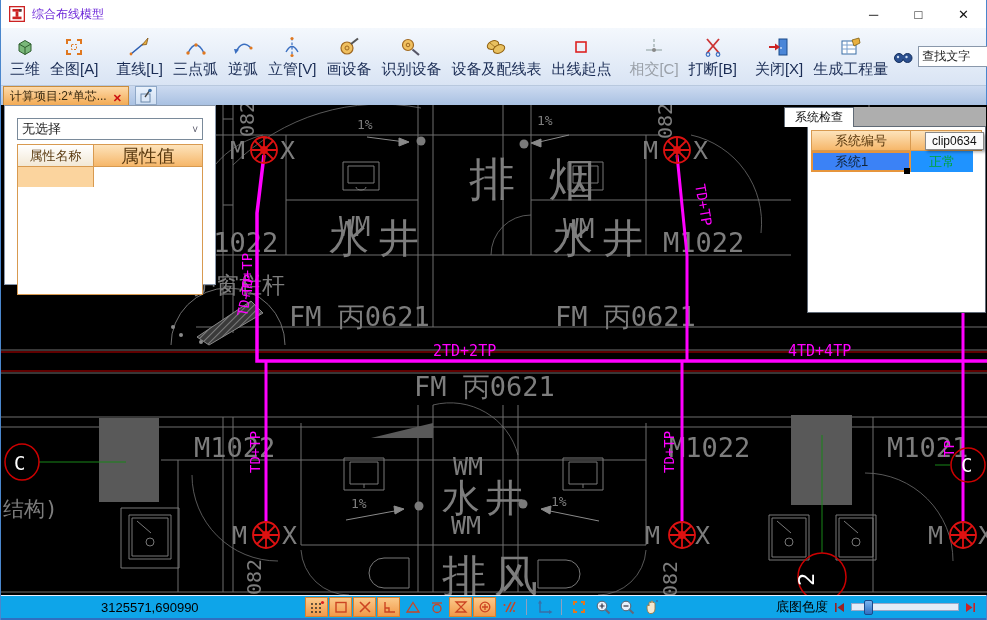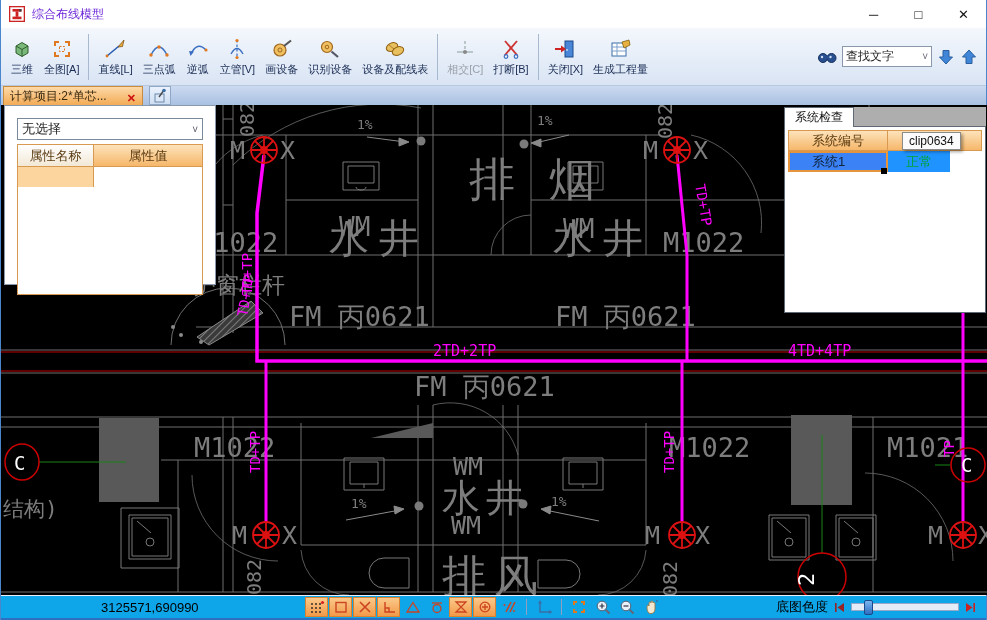--- a/index.html
+++ b/index.html
@@ -11,57 +11,57 @@
   .titlebar { height:28px; background:#ffffff; display:flex; align-items:center; padding-left:8px; }
   .app-icon { width:16px; height:16px; margin-right:7px; }
   .title-text { color:#6d28d9; font-size:12px; }
   .win-btns { margin-left:auto; display:flex; height:28px; }
   .win-btn { width:45px; height:28px; display:flex; align-items:center; justify-content:center; color:#111; font-size:13px; cursor:default; }
 
   
   .toolbar { height:58px; background:linear-gradient(#f4f8fd,#d9e4f4); border-bottom:1px solid #b8c8de; display:flex; align-items:center; padding:2px 4px 2px 4px; }
   .tb-btn { display:flex; flex-direction:column; align-items:center; justify-content:center; padding:2px 5px; height:52px; color:#1a2c54; white-space:nowrap; }
   .tb-btn .ico { height:24px; display:flex; align-items:center; justify-content:center; }
-  .tb-btn .lbl { font-size:11px; margin-top:1px; }
+  .tb-btn .lbl { font-size:15px; margin-top:1px; }
   .tb-btn.disabled { color:#9aa0a8; }
   .tb-sep { width:1px; height:46px; background:#a8b8cf; margin:0 4px; }
   .search-group { margin-left:auto; display:flex; align-items:center; gap:5px; padding-right:4px; }
   .combo { width:90px; height:21px; background:#fff; border:1px solid #8a98ab; display:flex; align-items:center; padding:0 3px; color:#222; }
   .combo .chev { margin-left:auto; color:#667; font-size:10px; }
 
   
   .tabbar { height:19px; background:linear-gradient(#ccdaf0,#a9c1e2); display:flex; align-items:stretch; padding-left:2px; }
-  .doc-tab { background:linear-gradient(#fdd9a8,#f3ab55); border:1px solid #c98c3c; border-bottom:none; display:flex; align-items:flex-end; padding:0 6px; gap:20px; color:#3a2a10; }
+  .doc-tab { background:linear-gradient(#fdd9a8,#f3ab55); border:1px solid #c98c3c; border-bottom:none; display:flex; align-items:flex-end; padding:0 6px; gap:6px; color:#3a2a10; }
   .doc-tab .tx { font-size:12px; }
   .doc-tab .cl { color:#cc1111; font-weight:bold; font-size:11px; }
   .pin-btn { width:22px; margin-left:6px; background:linear-gradient(#eaf2fc,#cfdff3); border:1px solid #8fa8c8; display:flex; align-items:center; justify-content:center; }
 
   
   .canvas-area { position:relative; width:987px; height:490px; background:#000; border-right:1px solid #4a86cc; }
   .cad-svg { position:absolute; left:0; top:0; }
   .ct { font-family:"DejaVu Sans Mono", monospace; fill:#7d7d7d; }
   .mt { font-family:"DejaVu Sans Mono", monospace; fill:#ff00ff; }
 
   
   .left-panel { position:absolute; left:3px; top:0; width:212px; height:180px; background:#fff; border:1px solid #8a98ab; padding:12px; }
   .lp-combo { height:22px; border:1px solid #7a8a9a; background:#fff; display:flex; align-items:center; padding:0 4px; color:#222; font-size:13px; }
   .lp-combo .chev { margin-left:auto; color:#556; font-size:10px; }
   .lp-table { margin-top:4px; border:1px solid #d89a50; }
   .lp-row { display:flex; height:21px; }
   .lp-h1 { width:76px; background:linear-gradient(#ffffff,#f2e8d5); border-right:1px solid #d89a50; display:flex; align-items:center; justify-content:center; color:#5a3a10; font-size:13px; }
-  .lp-h2 { flex:1; background:linear-gradient(#fde3bb,#f6b76a); display:flex; align-items:center; justify-content:center; color:#5a3a10; font-size:13px; }
+  .lp-h2 { flex:1; background:linear-gradient(#fde3bb,#f6b76a); display:flex; align-items:center; justify-content:center; color:#5a3a10; font-size:18px; }
   .lp-c1 { width:76px; background:#fbd49e; border-right:1px solid #d89a50; border-top:1px solid #d89a50; }
   .lp-c2 { flex:1; background:#fff; border-top:1px solid #d89a50; }
 
   
   .right-panel { position:absolute; left:783px; top:2px; width:202px; }
   .rp-tabs { display:flex; height:20px; }
   .rp-tab { background:#fff; border:1px solid #606a76; border-bottom:none; padding:0 10px; display:flex; align-items:center; font-size:12px; color:#111; }
   .rp-tabfill { flex:1; background:#aeaeae; border-bottom:1px solid #606a76; }
-  .rp-body { height:186px; background:#fff; border:1px solid #606a76; border-top:none; padding:3px; position:relative; }
+  .rp-body { height:186px; background:#fff; border:1px solid #606a76; border-top:none; padding:3px; position:relative;margin-left:23px; }
   .rp-row { display:flex; height:21px; }
   .rp-h1 { width:100px; background:linear-gradient(#fde3bb,#f6b76a); border:1px solid #d89a50; display:flex; align-items:center; justify-content:center; color:#5a3a10; font-size:13px; }
   .rp-h2 { flex:1; background:linear-gradient(#fde3bb,#f6b76a); border:1px solid #d89a50; border-left:none; display:flex; align-items:center; justify-content:center; color:#5a3a10; font-size:13px; }
   .rp-c1 { width:100px; background:#3b82f6; border:2px solid #e6953c; display:flex; align-items:center; padding-left:22px; color:#10243a; font-size:13px; position:relative; }
   .rp-c2 { width:62px; background:#1f93ff; display:flex; align-items:center; justify-content:center; color:#00a33a; font-size:13px; }
   .sel-handle { position:absolute; left:96px; top:174px; width:6px; height:6px; background:#000; }
   .tooltip { position:absolute; left:117px; top:5px; background:#fbfbfb; border:1px solid #8a8a8a; padding:1px 6px; font-size:12px; color:#111; box-shadow:2px 2px 3px rgba(0,0,0,.35); }
 
   
   .statusbar { height:23px; background:#0ea5e9; border-top:1px solid #e8eefb; display:flex; align-items:center; }
@@ -181,20 +181,28 @@
     </div>
     <div class="tb-btn">
       <span class="ico">
           <svg width="24" height="22">
             <ellipse cx="9" cy="9" rx="6" ry="4" transform="rotate(-25 9 9)" fill="#e8c060" stroke="#906010"></ellipse>
             <ellipse cx="15" cy="13" rx="6" ry="4" transform="rotate(-25 15 13)" fill="#e8c060" stroke="#906010"></ellipse>
             <line x1="6" y1="7" x2="11" y2="11" stroke="#906010" stroke-width="0.7"></line>
           </svg>
         </span>
       <span class="lbl">设备及配线表</span>
+    </div>
+    <div class="tb-btn">
+      <span class="ico">
+          <svg width="24" height="22">
+            <rect x="7" y="6" width="10" height="10" fill="none" stroke="#dd2222" stroke-width="1.6"></rect>
+          </svg>
+        </span>
+      <span class="lbl">出线起点</span>
     </div>
     <div class="tb-sep"></div>
     <div class="tb-btn disabled">
       <span class="ico">
           <svg width="24" height="22">
             <line x1="12" y1="3" x2="12" y2="14" stroke="#9aa" stroke-width="1.2" stroke-dasharray="3,2"></line>
             <line x1="4" y1="14" x2="20" y2="14" stroke="#9aa" stroke-width="1.2"></line>
             <circle cx="12" cy="14" r="2" fill="#888"></circle>
           </svg>
         </span>

